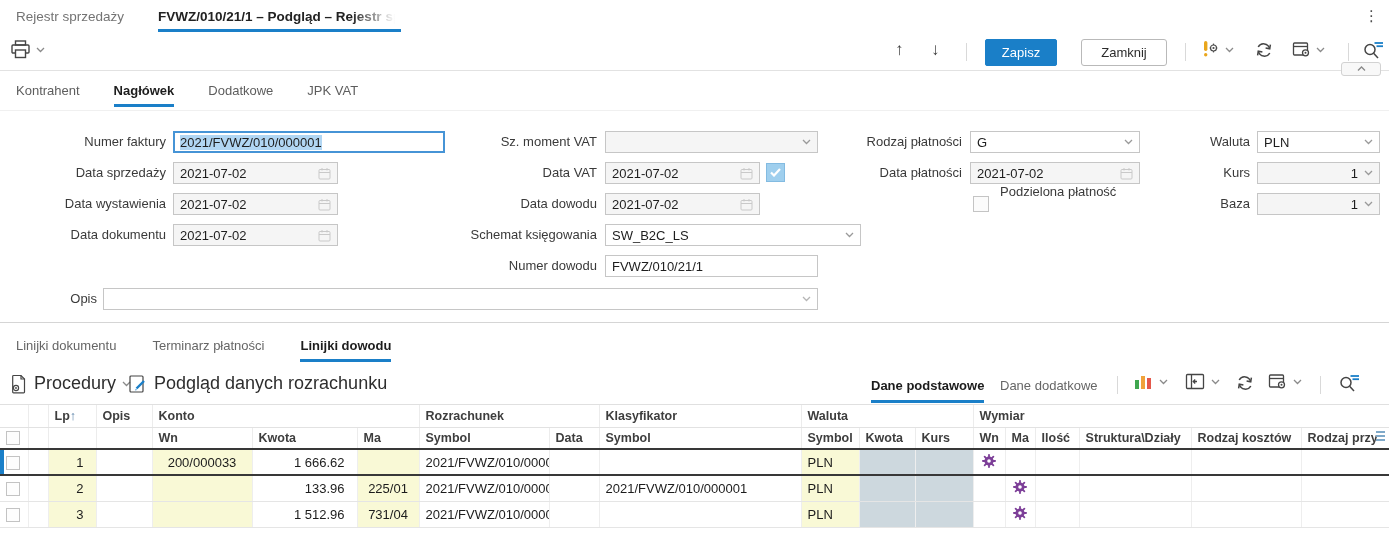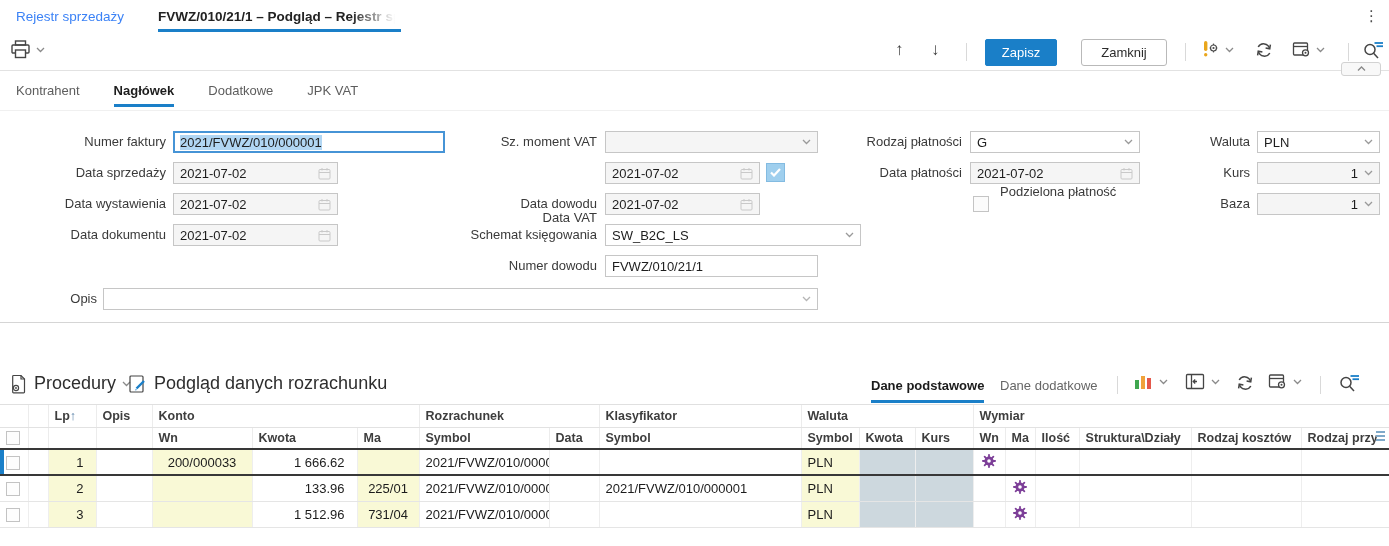--- a/index.html
+++ b/index.html
@@ -2,21 +2,21 @@
 <html style="--accent: #1a7fc8; --selection: #b1d6f3; --cellYellow: #f9f9d6; --cellGray: #cdd8de; --gear: #7d3f98;"><head>
 <meta charset="utf-8">
 <style>
   *{margin:0;padding:0;box-sizing:border-box;}
   html,body{width:1389px;height:546px;background:#fff;overflow:hidden;
     font-family:"Liberation Sans","DejaVu Sans",sans-serif;color:#2b2b2b;}
   #app{position:relative;width:1389px;height:546px;background:#fff;}
 
   
   .wintabbar{position:absolute;left:0;top:0;width:100%;height:32px;display:flex;align-items:stretch;background:#fff;}
-  .wintab{position:relative;display:flex;align-items:center;font-size:13.5px;color:#3b82f6;margin-left:16px;cursor:pointer;white-space:nowrap;}
+  .wintab{position:relative;display:flex;align-items:center;font-size:13.5px;color:#737373;margin-left:16px;cursor:pointer;white-space:nowrap;}
   .wintab.active{font-weight:bold;color:#222;margin-left:34px;}
   .wintab.active::after{content:"";position:absolute;left:0;right:0;bottom:0;height:3px;background:var(--accent);}
   .fadewrap{position:relative;display:inline-block;}
   .wintab.active .fadewrap::after{content:"";position:absolute;top:0;right:-2px;width:52px;height:100%;
     background:linear-gradient(90deg,rgba(255,255,255,0),#fff 85%);}
   .kebab{position:absolute;right:10px;top:7px;font-size:15px;color:#4d4d4d;cursor:pointer;line-height:17px;}
 
   
   .toolbar{position:absolute;left:0;top:32px;width:100%;height:38px;background:#fff;}
   .tbi{position:absolute;display:flex;align-items:center;gap:5px;cursor:pointer;background:none;border:none;}
@@ -249,21 +249,21 @@
     <div class="lbl" style="left:437px;top:131px;width:160px;">Sz. moment VAT</div>
     <div class="fld gray" style="left:605px;top:131px;width:213px;">
       <span class="val"></span>
       <span class="tail">
         <svg width="9" height="6" viewBox="0 0 9 6">
             <polyline points="1,1 4.5,4.5 8,1" fill="none" stroke="#9a9a9a" stroke-width="1.3"></polyline>
           </svg>
       </span>
     </div>
 
-    <div class="lbl" style="left:437px;top:162px;width:160px;margin-top:45px;">Data VAT</div>
+    <div class="lbl" style="left:437px;top:162px;width:160px;">Data VAT</div>
     <div class="fld gray" style="left:605px;top:162px;width:155px;">
       <span class="val">2021-07-02</span>
       <span class="tail">
         <svg width="13" height="13" viewBox="0 0 13 13" fill="none" stroke="#c9c9c9">
             <rect x="1" y="2.5" width="11" height="9.5" rx="1"></rect>
             <line x1="1" y1="5.5" x2="12" y2="5.5"></line>
             <line x1="4" y1="1" x2="4" y2="3.5"></line>
             <line x1="9" y1="1" x2="9" y2="3.5"></line>
           </svg>
       </span>
@@ -364,20 +364,31 @@
       <span style="margin-left:6px;display:flex;">
         <svg width="9" height="6" viewBox="0 0 9 6">
             <polyline points="1,1 4.5,4.5 8,1" fill="none" stroke="#9a9a9a" stroke-width="1.3"></polyline>
           </svg>
       </span>
     </div>
   </div>
 
   <div class="hdiv" style="top:322px;"></div>
 
+  <div class="lowtabs">
+    <div class="ltab">
+        <span>Linijki dokumentu</span>
+      </div>
+    <div class="ltab">
+        <span>Terminarz płatności</span>
+      </div>
+    <div class="ltab active">
+        <span>Linijki dowodu</span>
+      </div>
+  </div>
 
   <div class="lowbar">
     <div class="lbitem" style="left:10px;">
       <svg width="18" height="20" viewBox="0 0 18 20">
         <g fill="none" stroke="#454545" stroke-width="1.2">
           <path d="M3.5 1.5h7.5l3.5 3.5v13a.8.8 0 0 1-.8.8H3.5a.8.8 0 0 1-.8-.8V2.3a.8.8 0 0 1 .8-.8z"></path>
           <path d="M11 1.5V5h3.5"></path>
           <circle cx="6" cy="14" r="2.6"></circle>
         </g>
         <circle cx="6" cy="14" r=".9" fill="#454545"></circle>

